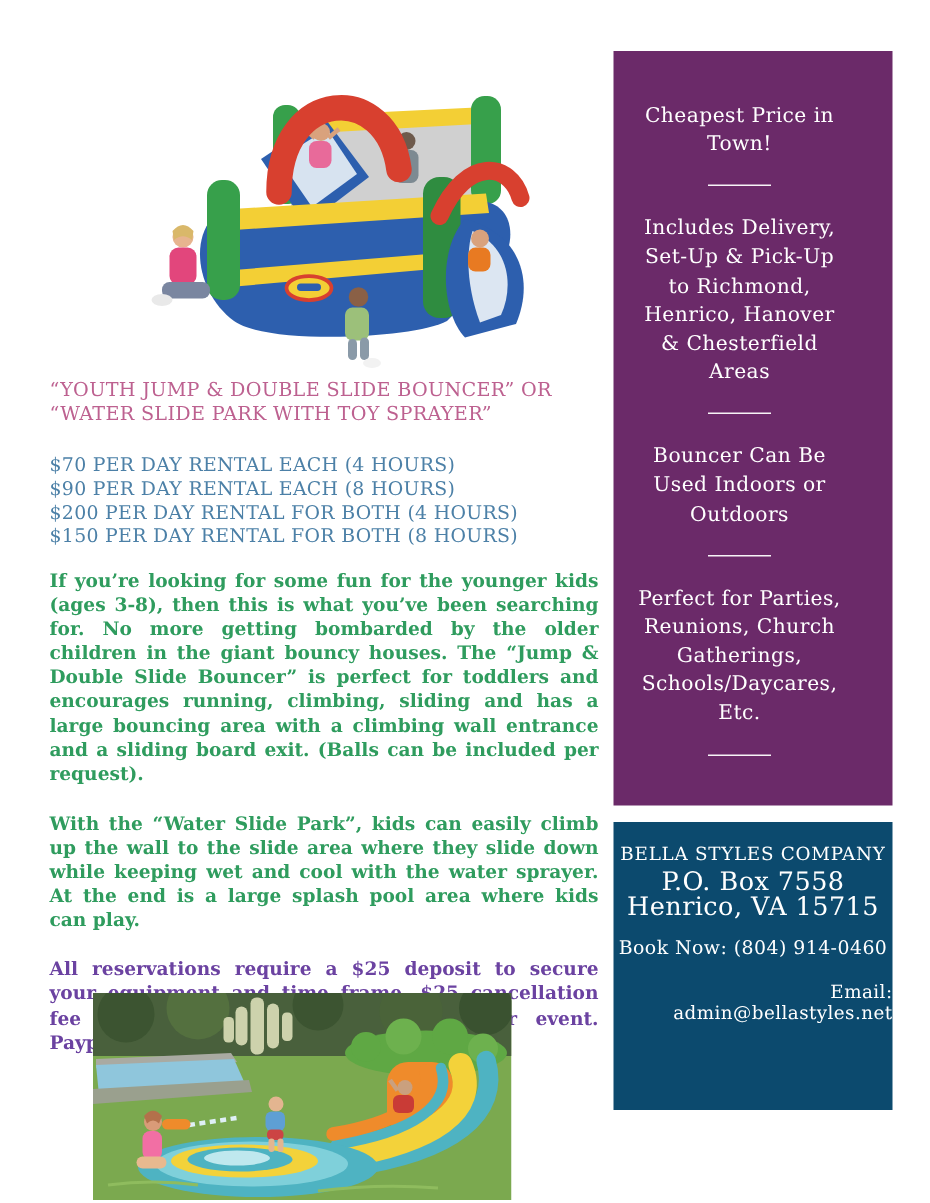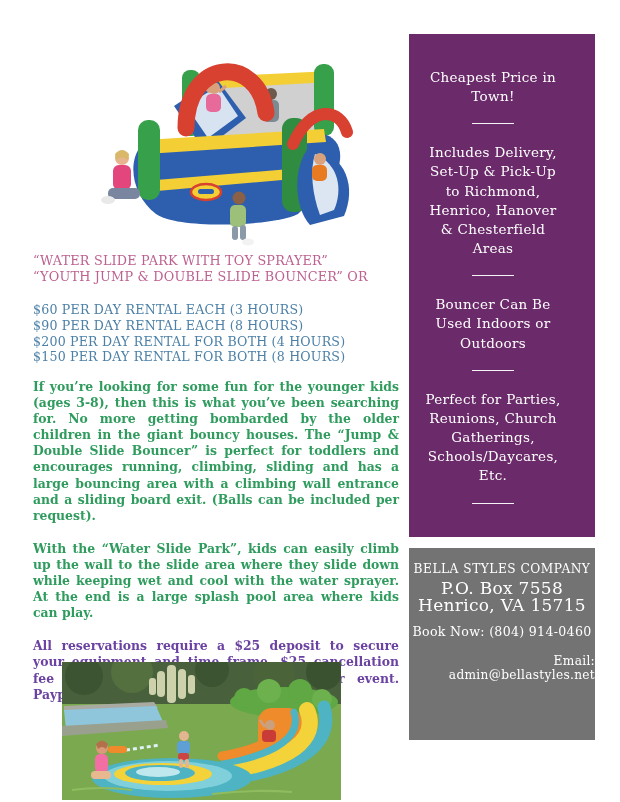--- a/index.html
+++ b/index.html
@@ -48,21 +48,21 @@
     font-size:13.5px; line-height:1.42; letter-spacing:.3px;
   }
   .sidebar hr {
     width:42px; border:none; border-top:1.4px solid rgba(255,255,255,.95);
     margin:17px auto 19px auto;
   }
 
   
   .contact {
     position:absolute; left:409px; top:548px; width:186px; height:192px;
-    background:#737373; color:#fff; text-align:center;
+    background:#0c4a6e; color:#fff; text-align:center;
     padding-top:14px; letter-spacing:.3px;
   }
   .contact .company { font-size:12.2px; margin-bottom:4px; letter-spacing:.5px; }
   .contact .addr    { font-size:17px; line-height:17px; }
   .contact .phone   { font-size:12.6px; margin-top:10px; }
   .contact .email   { font-size:12.2px; margin-top:15px;text-align:right; }
 </style>
 </head>
 <body>
 
@@ -140,26 +140,26 @@
         <circle cx="153" cy="170" r="6.5" fill="#8a6046"></circle>
         <rect x="144" y="177" width="16" height="22" rx="5" fill="#9cc07a"></rect>
         <rect x="146" y="198" width="6" height="14" rx="3" fill="#8a9aa8"></rect>
         <rect x="154" y="197" width="6" height="15" rx="3" fill="#8a9aa8"></rect>
         <ellipse cx="162" cy="214" rx="6" ry="3.4" fill="#f2f2f2"></ellipse>
       </g>
     </svg>
   </div>
 
   <div class="headline">
+    <div>“YOUTH JUMP &amp; DOUBLE SLIDE BOUNCER” OR</div>
     <div>“WATER SLIDE PARK WITH TOY SPRAYER”</div>
-    <div>“YOUTH JUMP &amp; DOUBLE SLIDE BOUNCER” OR</div>
   </div>
 
   <div class="pricing">
-    <div>$60 PER DAY RENTAL EACH (3 HOURS)</div>
+    <div>$70 PER DAY RENTAL EACH (4 HOURS)</div>
     <div>$90 PER DAY RENTAL EACH (8 HOURS)</div>
     <div>$200 PER DAY RENTAL FOR BOTH (4 HOURS)</div>
     <div>$150 PER DAY RENTAL FOR BOTH (8 HOURS)</div>
   </div>
 
   <div class="paragraphs">
     <p class="p-green">If you’re looking for some fun for the younger kids (ages 3-8), then this is what you’ve been searching for. No more getting bombarded by the older children in the giant bouncy houses. The “Jump &amp; Double Slide Bouncer” is perfect for toddlers and encourages running, climbing, sliding and has a large bouncing area with a climbing wall entrance and a sliding board exit. (Balls can be included per request).</p>
     <p class="p-green">With the “Water Slide Park”, kids can easily climb up the wall to the slide area where they slide down while keeping wet and cool with the water sprayer. At the end is a large splash pool area where kids can play.</p>
     <p class="p-purple">All reservations require a $25 deposit to secure your equipment and time frame. $25 cancellation fee unless weather doesn’t permit your event. Paypal, Cash and Credit Cards are accepted.</p>
   </div>

